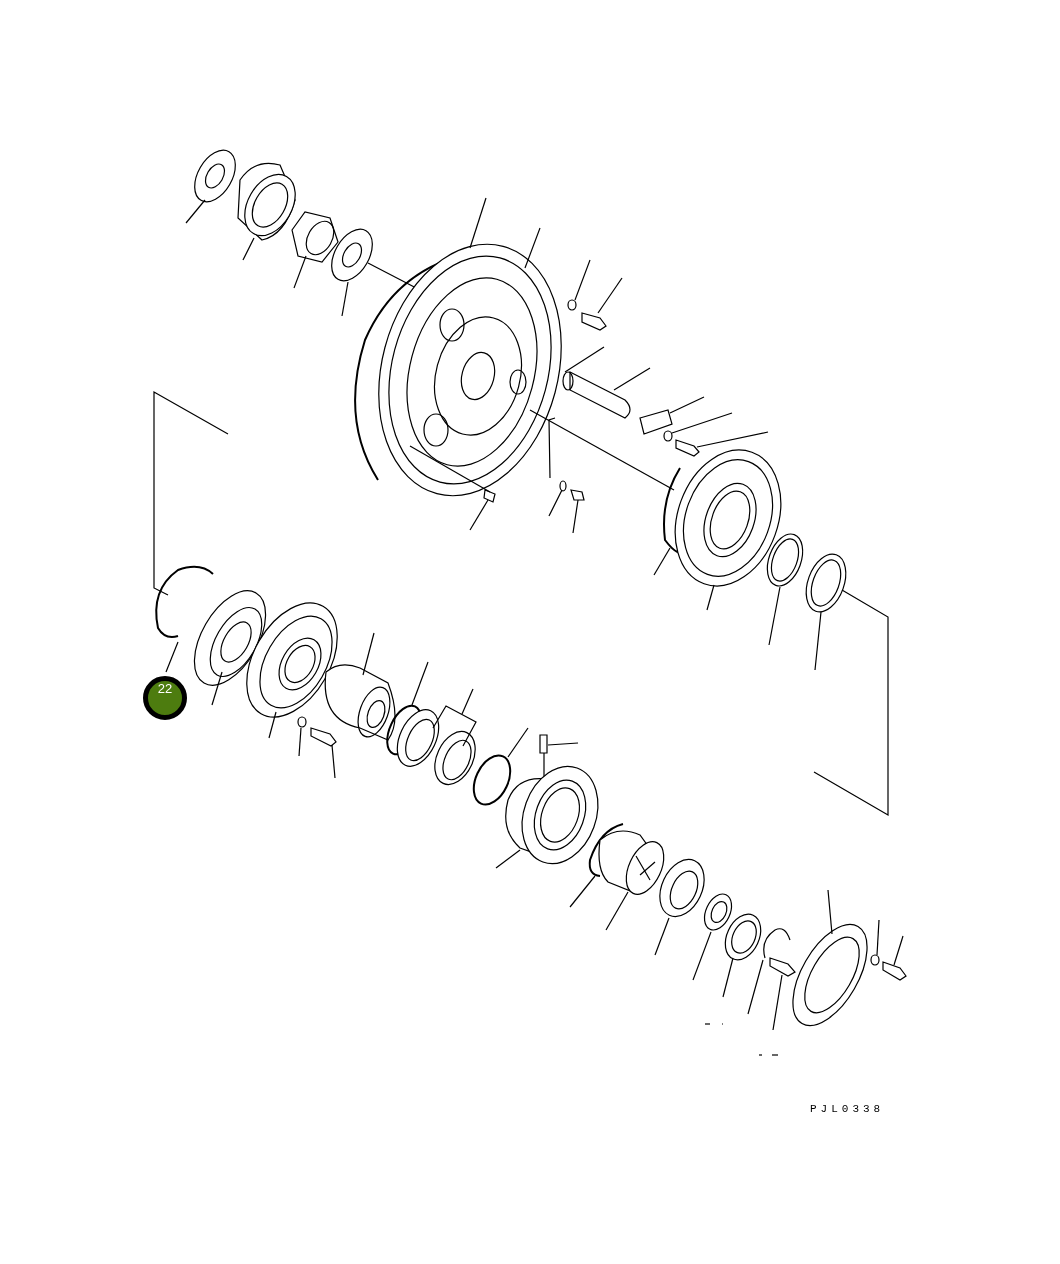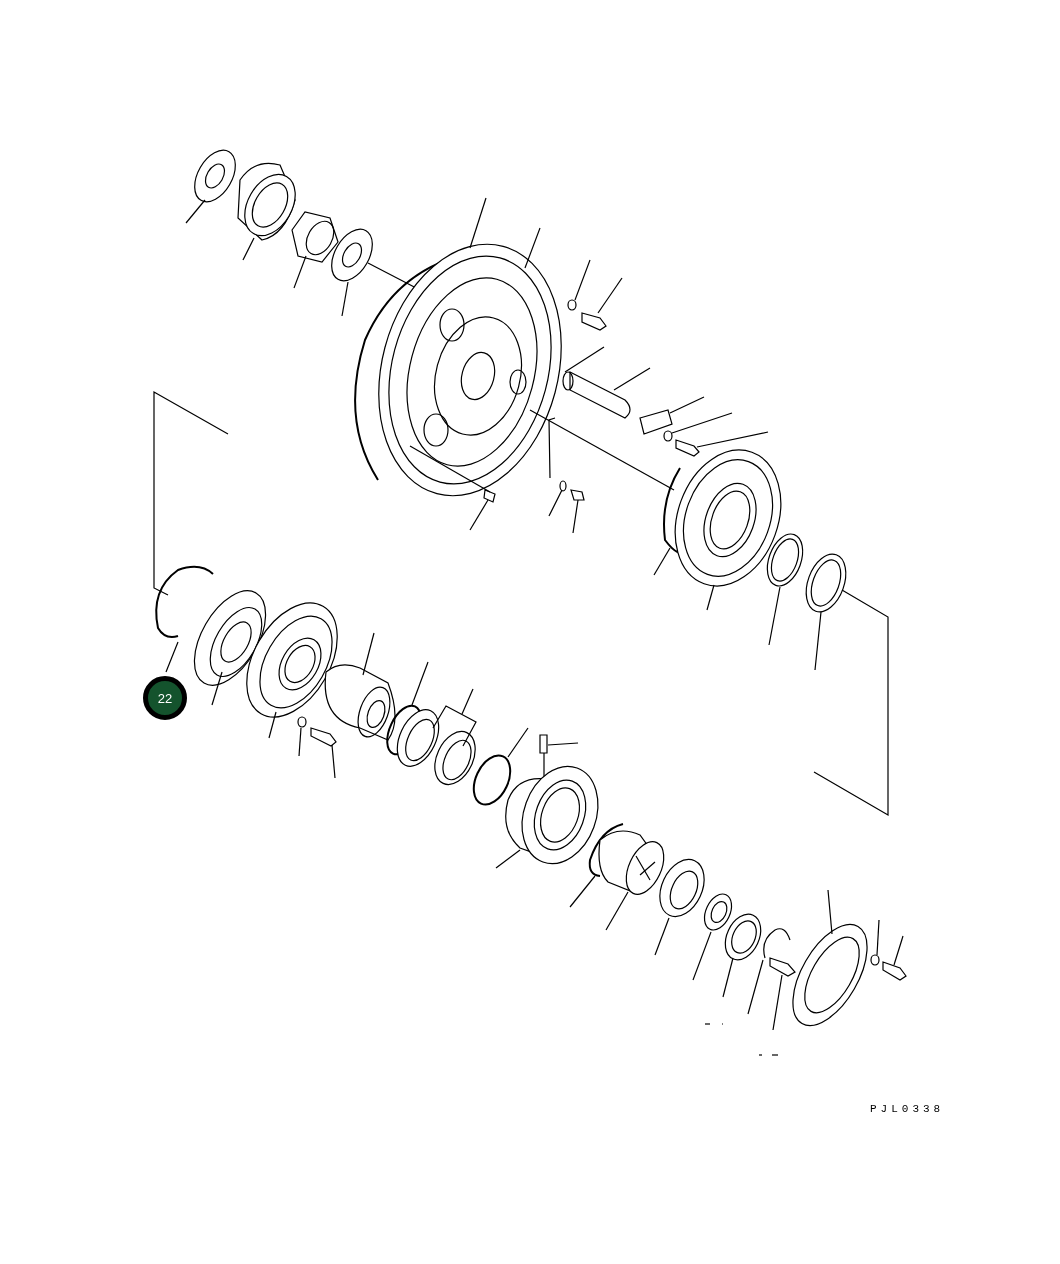--- a/index.html
+++ b/index.html
@@ -4,24 +4,24 @@
   <style>
     html, body { margin: 0; padding: 0; background: #ffffff; }
     body { width: 1060px; height: 1264px; position: relative; overflow: hidden;
            font-family: "Liberation Sans", sans-serif; }
     #diagram { position: absolute; left: 0; top: 0; width: 1060px; height: 1264px; }
     #diagram * { vector-effect: non-scaling-stroke; }
     .ln { stroke: #000; stroke-width: 1.2; fill: none; }
     .pt { stroke: #000; stroke-width: 1.2; fill: #fff; }
     .thk { stroke: #000; stroke-width: 2; fill: none; }
     .callout { position: absolute; left: 143px; top: 676px; width: 44px; height: 44px;
-               border-radius: 50%; background: #14532d; border: 5px solid #000;
-               box-sizing: border-box; display: flex; align-items: center; justify-content: center;
+               border-radius: 50%; background: #4d7c0f; border: 5px solid #000;
+               box-sizing: border-box; display: flex; align-items: flex-start; justify-content: center;
                color: #ffffff; font-size: 13px; cursor: pointer; }
-    .drawing-code { position: absolute; left: 870px; top: 1103px; font-family: "Liberation Mono", monospace;
+    .drawing-code { position: absolute; left: 810px; top: 1103px; font-family: "Liberation Mono", monospace;
                     font-size: 11px; letter-spacing: 4px; color: #000; }
   </style>
 </head>
 <body>
 
 <svg id="diagram" viewBox="0 0 1060 1264" xmlns="http://www.w3.org/2000/svg">
 
   <g>
     <ellipse class="pt" cx="215" cy="176" rx="17" ry="28" transform="rotate(30 215 176)"></ellipse>
     <ellipse class="ln" cx="215" cy="176" rx="8" ry="13" transform="rotate(30 215 176)"></ellipse>

